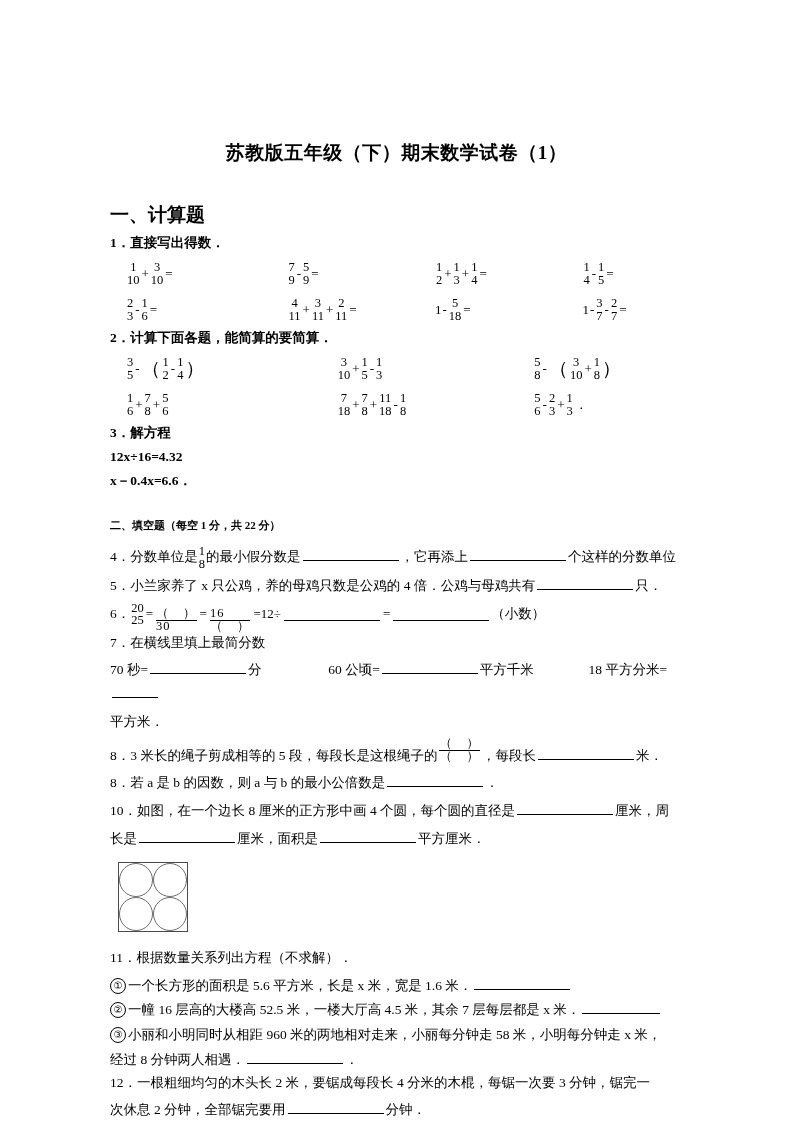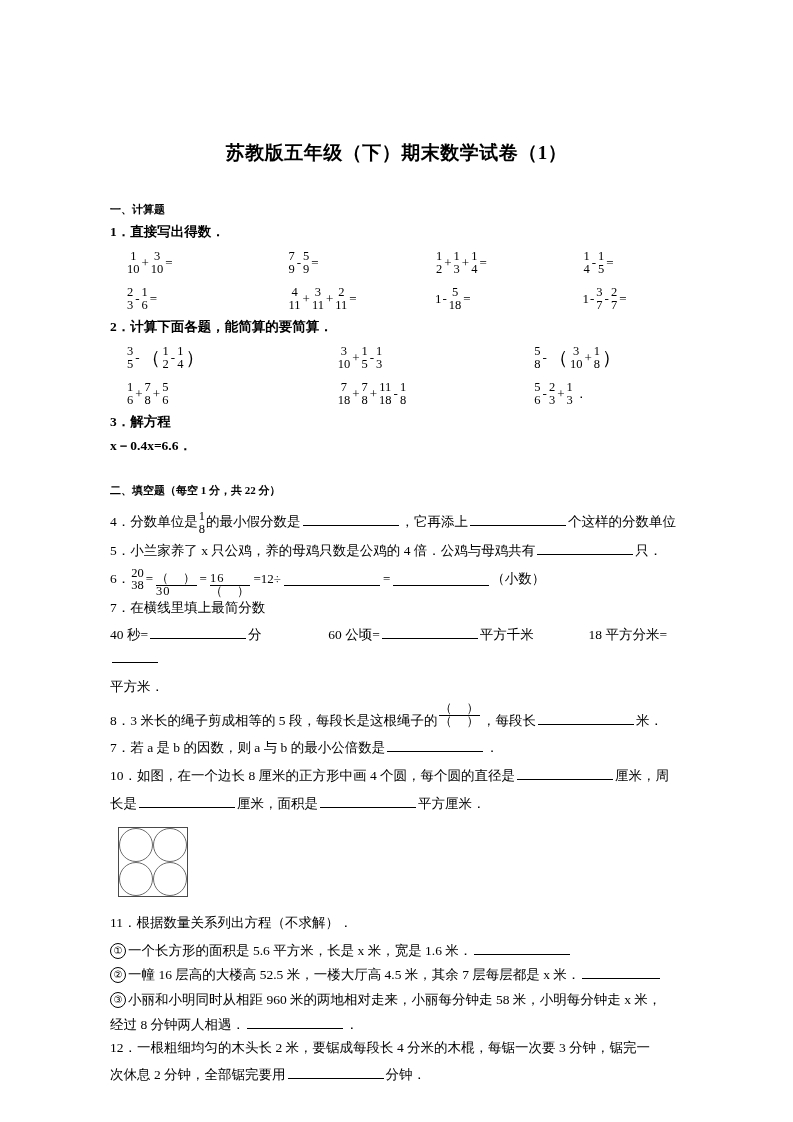--- a/index.html
+++ b/index.html
@@ -30,21 +30,21 @@
     margin: 0;
     padding-top: 100px;
     letter-spacing: 0.5px;
   }
   .content {
     padding: 0 93px 0 110px;
     margin-top: 36px;
   }
   .section-head {
     font-weight: bold;
-    font-size: 11px;
+    font-size: 19px;
     margin: 0 0 5px 0;
     font-family: Liberation Serif, serif;
   }
   .section-head-2 {
     font-weight: bold;
     font-size: 11px;
     margin: 26px 0 12px 0;
   }
   .q-line {
     font-size: 13.5px;
@@ -391,74 +391,75 @@
         <span class="op">+</span>
         <span class="frac">
             <span class="num">1</span>
             <span class="den">3</span>
           </span>
         <span class="op">．</span>
       </div>
     </div>
 
     <div class="q-line">3．解方程</div>
+    <div class="q-line">12x÷16=4.32</div>
     <div class="q-line">x－0.4x=6.6．</div>
 
     <div class="section-head-2">二、填空题（每空 1 分，共 22 分）</div>
 
     <div class="q-text">
       <span>4．分数单位是</span><span class="frac">
           <span class="num">1</span>
           <span class="den">8</span>
         </span><span>的最小假分数是</span><span class="blank w-lg"></span><span>，它再添上</span><span class="blank w-lg"></span><span>个这样的分数单位</span>
     </div>
 
     <div class="q-text">
       <span>5．小兰家养了 x 只公鸡，养的母鸡只数是公鸡的 4 倍．公鸡与母鸡共有</span><span class="blank w-lg"></span><span>只．</span>
     </div>
 
     <div class="q-text" style="display:flex;align-items:center;flex-wrap:wrap;">
       <span>6．</span>
       <span class="frac">
           <span class="num">20</span>
-          <span class="den">38</span>
+          <span class="den">25</span>
         </span>
       <span class="op">=</span>
       <span class="frac blank">
           <span class="num">（　）</span>
           <span class="den">30</span>
         </span>
       <span class="op">=</span>
       <span class="frac blank">
           <span class="num">16</span>
           <span class="den">（　）</span>
         </span>
       <span class="op">=12÷</span>
       <span class="blank w-lg"></span>
       <span class="op">=</span>
       <span class="blank w-lg"></span>
       <span>（小数）</span>
     </div>
 
     <div class="q-text">7．在横线里填上最简分数</div>
     <div class="q-text">
-      <span>40 秒=</span><span class="blank w-lg"></span><span>分</span>
+      <span>70 秒=</span><span class="blank w-lg"></span><span>分</span>
       <span style="display:inline-block;width:60px;"></span>
       <span>60 公顷=</span><span class="blank w-lg"></span><span>平方千米</span>
       <span style="display:inline-block;width:48px;"></span>
       <span>18 平方分米=</span><span class="blank w-sm"></span>
     </div>
     <div class="q-text">平方米．</div>
 
     <div class="q-text">
       <span>8．3 米长的绳子剪成相等的 5 段，每段长是这根绳子的</span><span class="frac blank"><span class="num">（　）</span><span class="den">（　）</span></span><span>，每段长</span><span class="blank w-lg"></span><span>米．</span>
     </div>
 
     <div class="q-text">
-      <span>7．若 a 是 b 的因数，则 a 与 b 的最小公倍数是</span><span class="blank w-lg"></span><span>．</span>
+      <span>8．若 a 是 b 的因数，则 a 与 b 的最小公倍数是</span><span class="blank w-lg"></span><span>．</span>
     </div>
 
     <div class="q-text">
       <span>10．如图，在一个边长 8 厘米的正方形中画 4 个圆，每个圆的直径是</span><span class="blank w-lg"></span><span>厘米，周</span>
     </div>
     <div class="q-text">
       <span>长是</span><span class="blank w-lg"></span><span>厘米，面积是</span><span class="blank w-lg"></span><span>平方厘米．</span>
     </div>
 
     <div class="figure-wrap">

